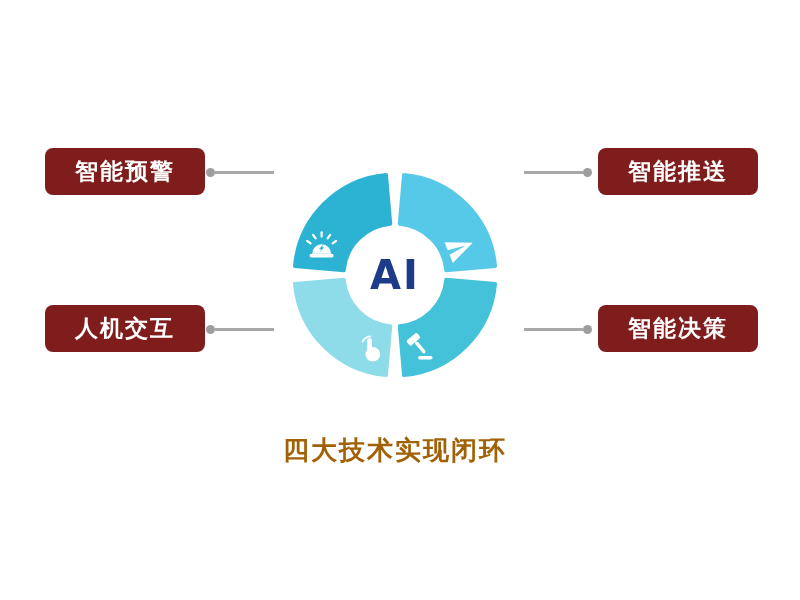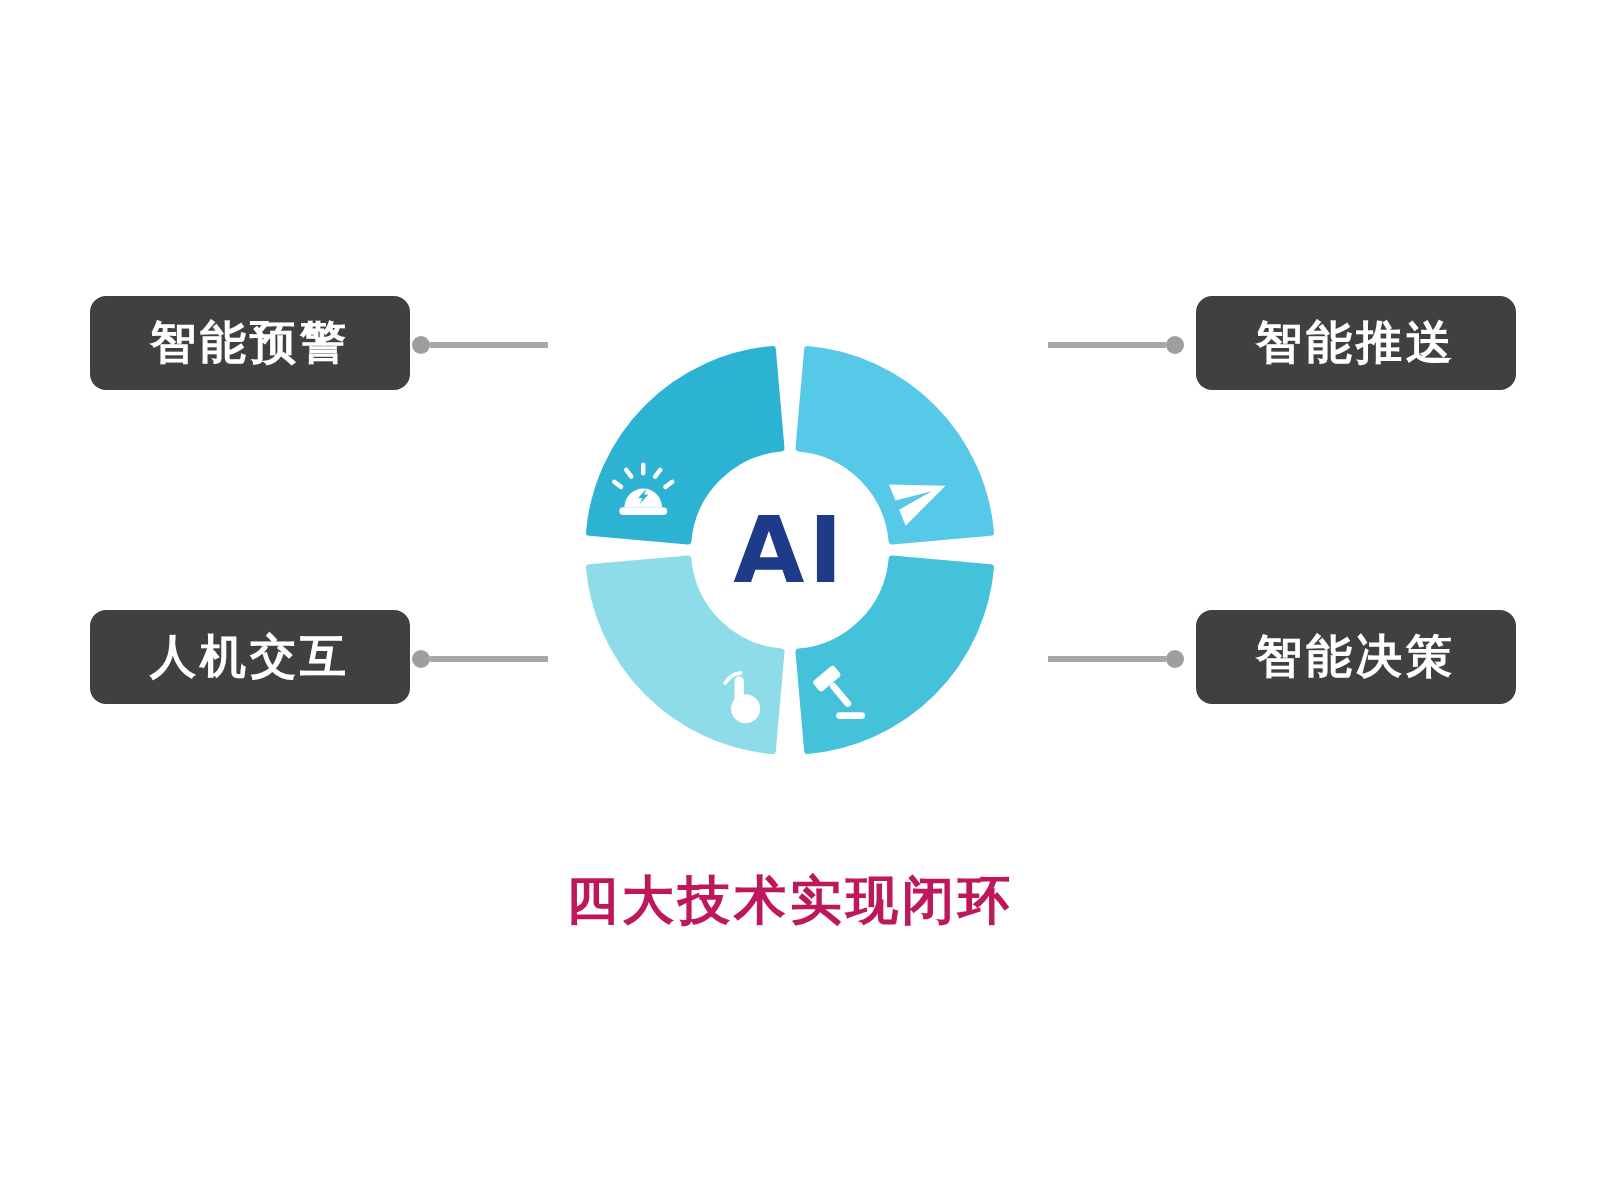--- a/index.html
+++ b/index.html
@@ -1,20 +1,20 @@
 <!DOCTYPE html>
 <html><head>
 <meta charset="utf-8">
 <style>
   html,body{margin:0;padding:0;background:#ffffff;}
   body{font-family:"DejaVu Sans","Liberation Sans",sans-serif;}
   #stage{position:relative;width:800px;height:600px;background:#ffffff;overflow:hidden;}
 
   .node-box{
-    position:absolute;width:160px;height:47px;background:#404040;border-radius:8px;
+    position:absolute;width:160px;height:47px;background:#7f1d1d;border-radius:8px;
     display:flex;align-items:center;justify-content:center;
     color:#ffffff;font-size:23px;font-weight:bold;letter-spacing:2px;
   }
   #node-top-left{left:45px;top:148px;}
   #node-top-right{left:598px;top:148px;}
   #node-bottom-left{left:45px;top:305px;}
   #node-bottom-right{left:598px;top:305px;text-align:center;}
 
   .connector{position:absolute;width:68px;height:9px;display:flex;align-items:center;}
   .connector.reverse{flex-direction:row-reverse;}
@@ -22,25 +22,25 @@
   .connector .line{flex:1;height:3px;background:#a8a8a8;}
   #connector-top-left{left:206px;top:168px;}
   #connector-top-right{left:524px;top:168px;}
   #connector-bottom-left{left:206px;top:325px;}
   #connector-bottom-right{left:524px;top:325px;}
 
   #ring-wrap{position:absolute;left:267px;top:147px;width:256px;height:256px;}
   #ai-center{
     position:absolute;left:267px;top:147px;width:256px;height:256px;
     display:flex;align-items:center;justify-content:center;pointer-events:none;
-    color:#1e3b8a;font-size:46px;font-weight:800;letter-spacing:2px;
+    color:#1e3b8a;font-size:40px;font-weight:800;letter-spacing:2px;
   }
   #caption{
     position:absolute;left:245px;top:433px;width:300px;text-align:center;
-    color:#be185d;font-size:26px;font-weight:bold;letter-spacing:2px;
+    color:#a16207;font-size:26px;font-weight:bold;letter-spacing:2px;
   }
 </style>
 </head>
 <body>
 
 <div id="stage">
 
   <div class="node-box" id="node-top-left">
     <span>智能预警</span>
   </div>

